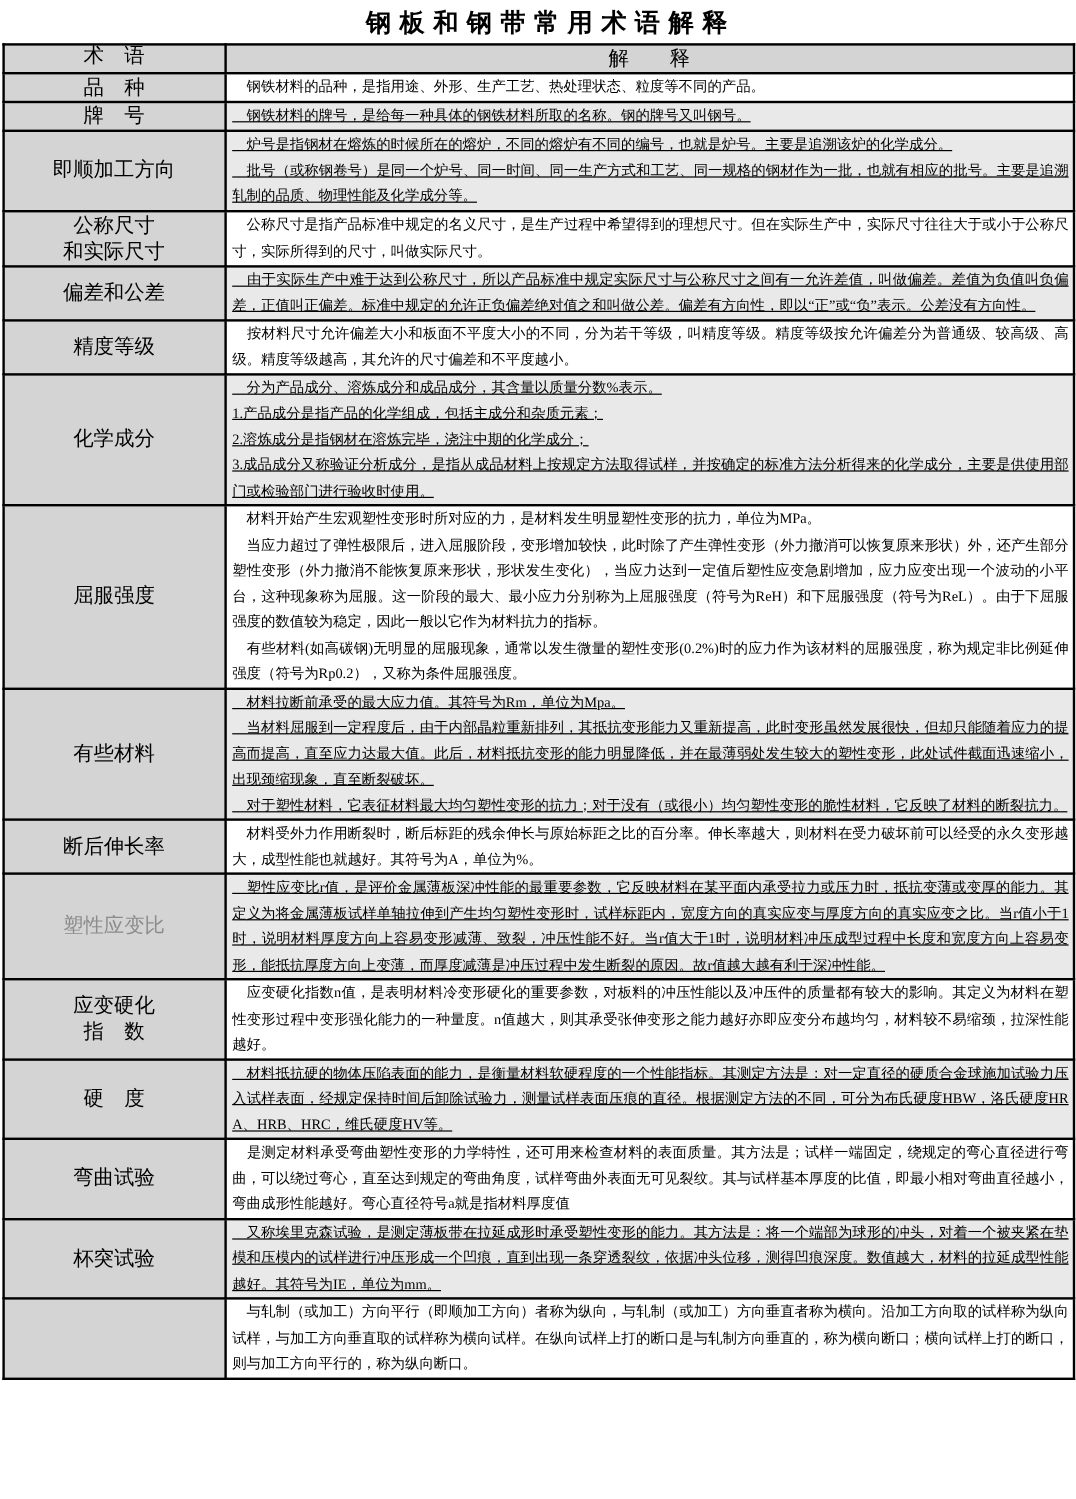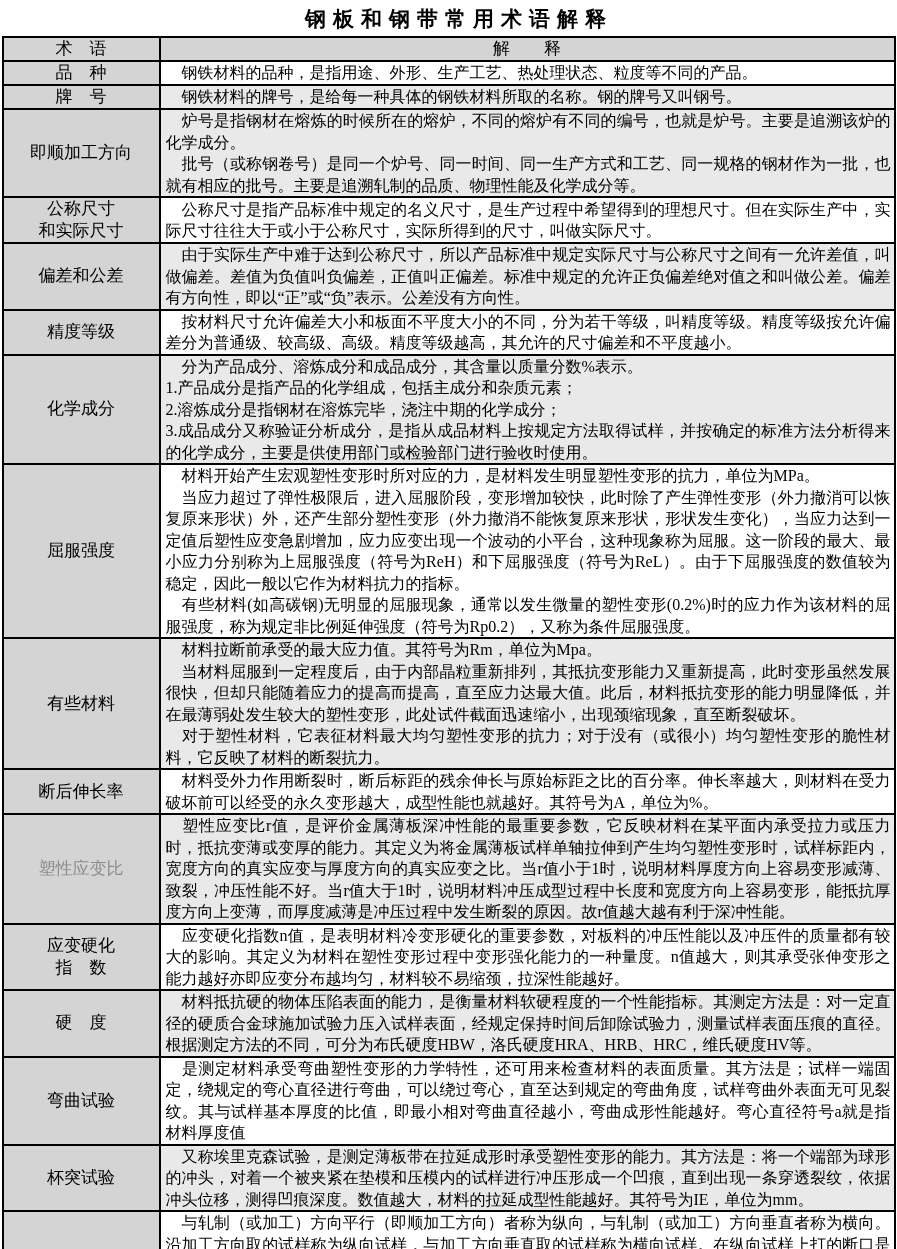--- a/index.html
+++ b/index.html
@@ -41,43 +41,43 @@
     vertical-align:middle;
   }
   thead th{
     background:var(--term-bg);
     font-weight:normal;
     font-size:17px;
     line-height:20px;
     padding:1px 0;
     text-align:center;
   }
-  th.term-col{width:157px;}
+  th.term-col{width:185px;font-family:Liberation Mono, monospace;}
   td.term-cell{
     width:157px;
     background:var(--term-bg);
     text-align:center;
     font-size:17px;
     line-height:22px;
     padding:0 4px;
   }
   td.term-cell.muted{color:var(--muted);}
   td.expl-cell{
     padding:0 3px 0 5px;
-    font-size:16px;
+    font-size:12px;
     background:var(--row-bg);
     margin-top:16px;
   }
   td.expl-cell p{
     margin:0;
     line-height:21.5px;
     text-align:justify;
     word-break:break-all;
   }
-  tr.shaded td.expl-cell{background:var(--shade-bg);}
+  tr.shaded td.expl-cell{background:var(--shade-bg);text-decoration:underline;}
 </style>
 </head>
 <body>
 
 <div class="page">
   <h1 class="doc-title">钢板和钢带常用术语解释</h1>
 
   <table class="terms">
     <thead>
       <tr>

